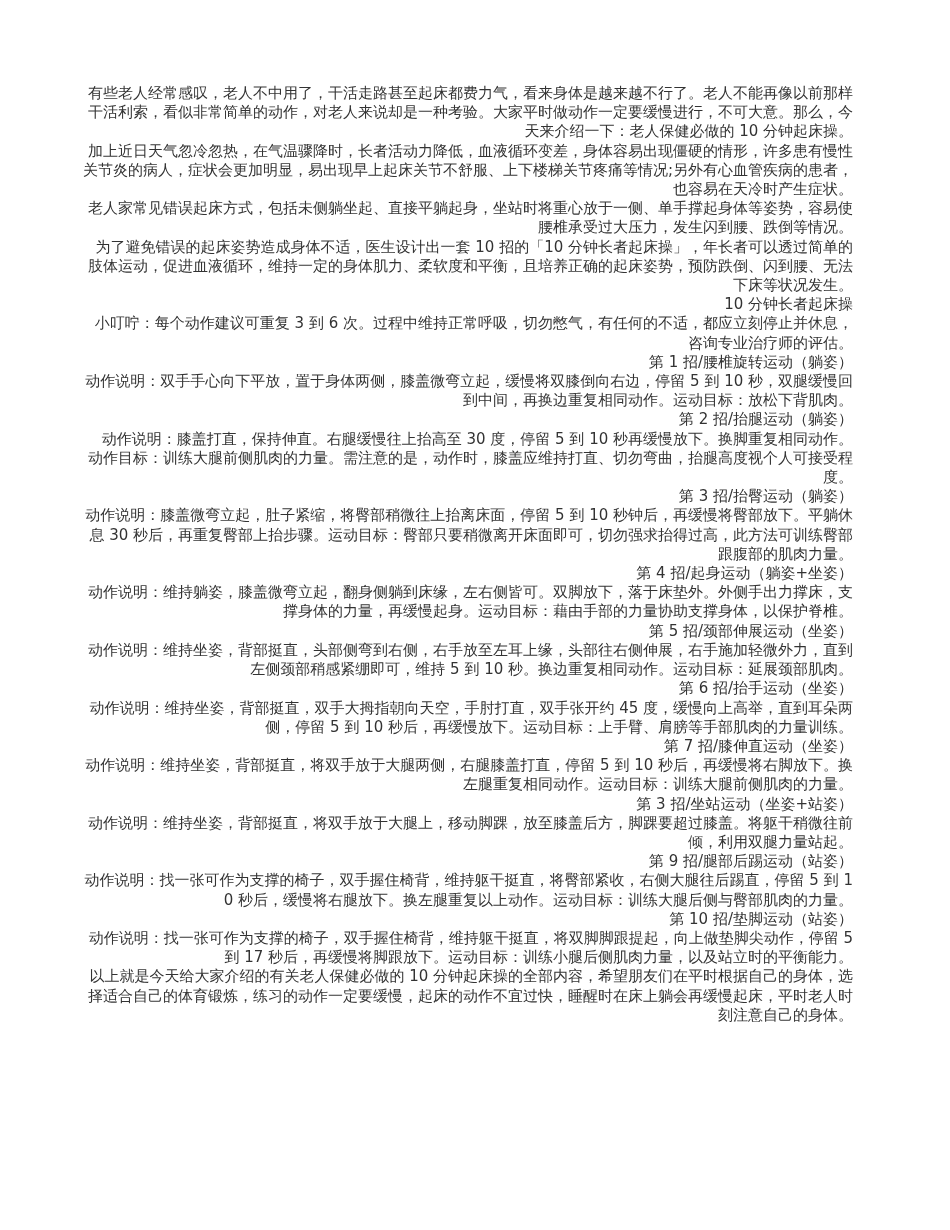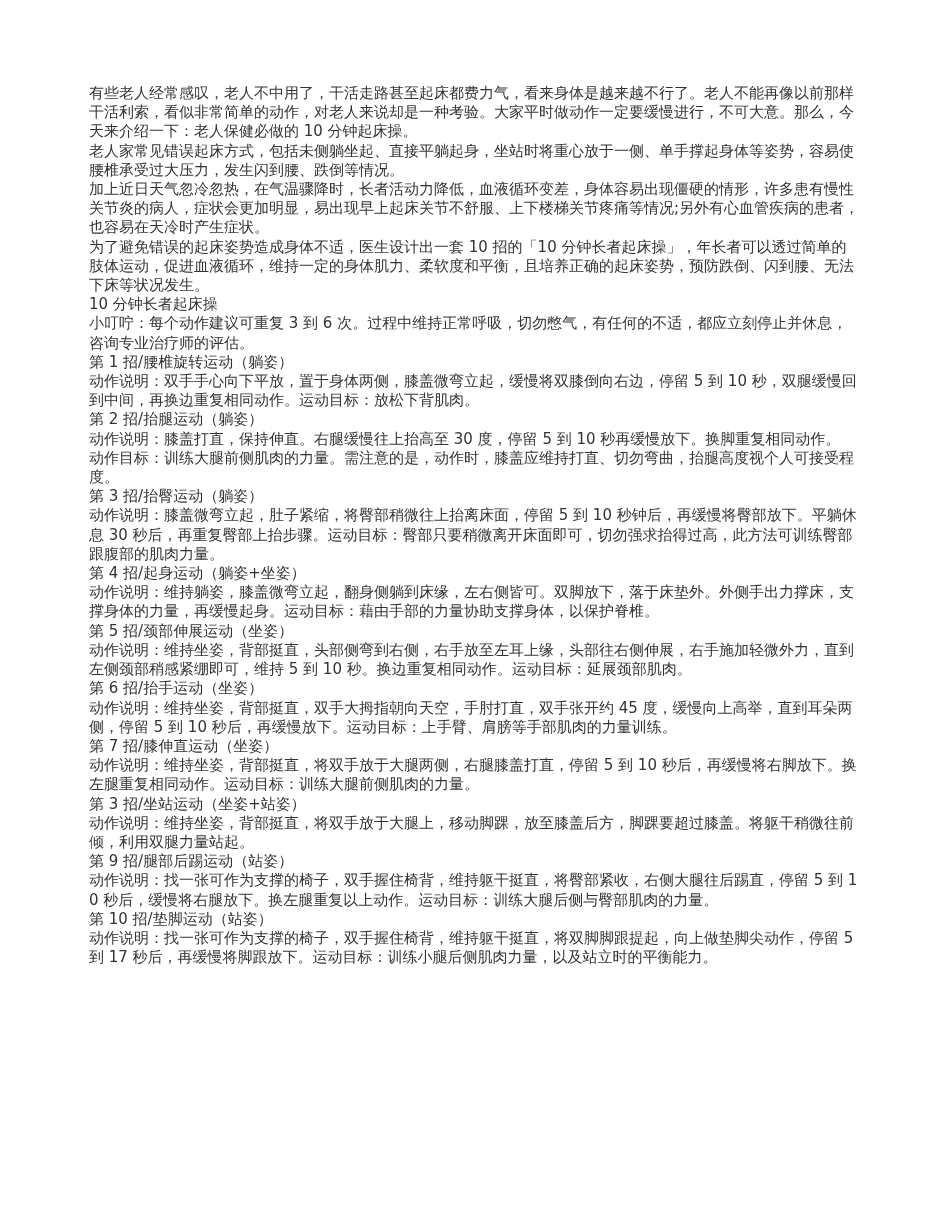--- a/index.html
+++ b/index.html
@@ -8,42 +8,42 @@
     background: #ffffff;
   }
   body {
     width: 950px;
     height: 1230px;
     position: relative;
     overflow: hidden;
   }
   .page {
     position: absolute;
-    left: 89px;
+    left: 81px;
     top: 84px;
     width: 772px;
     font-family: "DejaVu Sans", sans-serif;
     font-size: 15px;
     line-height: 19.2px;
     color: #333333;
-    text-align: left;
+    text-align: right;
   }
   .page p {
     margin: 0;
     padding: 0;
     word-break: break-all;
   }
 </style>
 </head>
 <body>
 
 <div class="page">
   <p>有些老人经常感叹，老人不中用了，干活走路甚至起床都费力气，看来身体是越来越不行了。老人不能再像以前那样干活利索，看似非常简单的动作，对老人来说却是一种考验。大家平时做动作一定要缓慢进行，不可大意。那么，今天来介绍一下：老人保健必做的 10 分钟起床操。</p>
+  <p>加上近日天气忽冷忽热，在气温骤降时，长者活动力降低，血液循环变差，身体容易出现僵硬的情形，许多患有慢性关节炎的病人，症状会更加明显，易出现早上起床关节不舒服、上下楼梯关节疼痛等情况;另外有心血管疾病的患者，也容易在天冷时产生症状。</p>
   <p>老人家常见错误起床方式，包括未侧躺坐起、直接平躺起身，坐站时将重心放于一侧、单手撑起身体等姿势，容易使腰椎承受过大压力，发生闪到腰、跌倒等情况。</p>
-  <p>加上近日天气忽冷忽热，在气温骤降时，长者活动力降低，血液循环变差，身体容易出现僵硬的情形，许多患有慢性关节炎的病人，症状会更加明显，易出现早上起床关节不舒服、上下楼梯关节疼痛等情况;另外有心血管疾病的患者，也容易在天冷时产生症状。</p>
   <p>为了避免错误的起床姿势造成身体不适，医生设计出一套 10 招的「10 分钟长者起床操」，年长者可以透过简单的肢体运动，促进血液循环，维持一定的身体肌力、柔软度和平衡，且培养正确的起床姿势，预防跌倒、闪到腰、无法下床等状况发生。</p>
   <p>10 分钟长者起床操</p>
   <p>小叮咛：每个动作建议可重复 3 到 6 次。过程中维持正常呼吸，切勿憋气，有任何的不适，都应立刻停止并休息，咨询专业治疗师的评估。</p>
   <p>第 1 招/腰椎旋转运动（躺姿）</p>
   <p>动作说明：双手手心向下平放，置于身体两侧，膝盖微弯立起，缓慢将双膝倒向右边，停留 5 到 10 秒，双腿缓慢回到中间，再换边重复相同动作。运动目标：放松下背肌肉。</p>
   <p>第 2 招/抬腿运动（躺姿）</p>
   <p>动作说明：膝盖打直，保持伸直。右腿缓慢往上抬高至 30 度，停留 5 到 10 秒再缓慢放下。换脚重复相同动作。</p>
   <p>动作目标：训练大腿前侧肌肉的力量。需注意的是，动作时，膝盖应维持打直、切勿弯曲，抬腿高度视个人可接受程度。</p>
   <p>第 3 招/抬臀运动（躺姿）</p>
   <p>动作说明：膝盖微弯立起，肚子紧缩，将臀部稍微往上抬离床面，停留 5 到 10 秒钟后，再缓慢将臀部放下。平躺休息 30 秒后，再重复臀部上抬步骤。运动目标：臀部只要稍微离开床面即可，切勿强求抬得过高，此方法可训练臀部跟腹部的肌肉力量。</p>
@@ -54,13 +54,14 @@
   <p>第 6 招/抬手运动（坐姿）</p>
   <p>动作说明：维持坐姿，背部挺直，双手大拇指朝向天空，手肘打直，双手张开约 45 度，缓慢向上高举，直到耳朵两侧，停留 5 到 10 秒后，再缓慢放下。运动目标：上手臂、肩膀等手部肌肉的力量训练。</p>
   <p>第 7 招/膝伸直运动（坐姿）</p>
   <p>动作说明：维持坐姿，背部挺直，将双手放于大腿两侧，右腿膝盖打直，停留 5 到 10 秒后，再缓慢将右脚放下。换左腿重复相同动作。运动目标：训练大腿前侧肌肉的力量。</p>
   <p>第 3 招/坐站运动（坐姿+站姿）</p>
   <p>动作说明：维持坐姿，背部挺直，将双手放于大腿上，移动脚踝，放至膝盖后方，脚踝要超过膝盖。将躯干稍微往前倾，利用双腿力量站起。</p>
   <p>第 9 招/腿部后踢运动（站姿）</p>
   <p>动作说明：找一张可作为支撑的椅子，双手握住椅背，维持躯干挺直，将臀部紧收，右侧大腿往后踢直，停留 5 到 10 秒后，缓慢将右腿放下。换左腿重复以上动作。运动目标：训练大腿后侧与臀部肌肉的力量。</p>
   <p>第 10 招/垫脚运动（站姿）</p>
   <p>动作说明：找一张可作为支撑的椅子，双手握住椅背，维持躯干挺直，将双脚脚跟提起，向上做垫脚尖动作，停留 5 到 17 秒后，再缓慢将脚跟放下。运动目标：训练小腿后侧肌肉力量，以及站立时的平衡能力。</p>
+  <p>以上就是今天给大家介绍的有关老人保健必做的 10 分钟起床操的全部内容，希望朋友们在平时根据自己的身体，选择适合自己的体育锻炼，练习的动作一定要缓慢，起床的动作不宜过快，睡醒时在床上躺会再缓慢起床，平时老人时刻注意自己的身体。</p>
 </div>
 
 </body></html>

